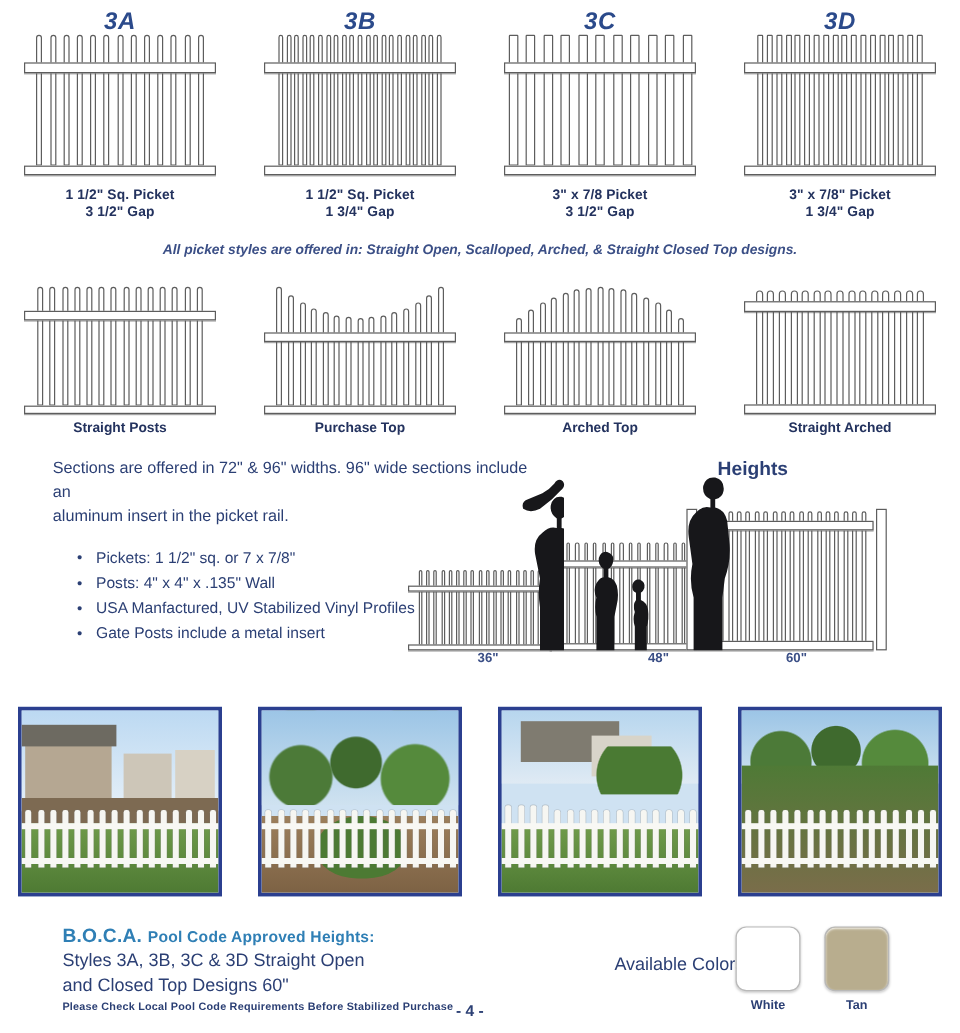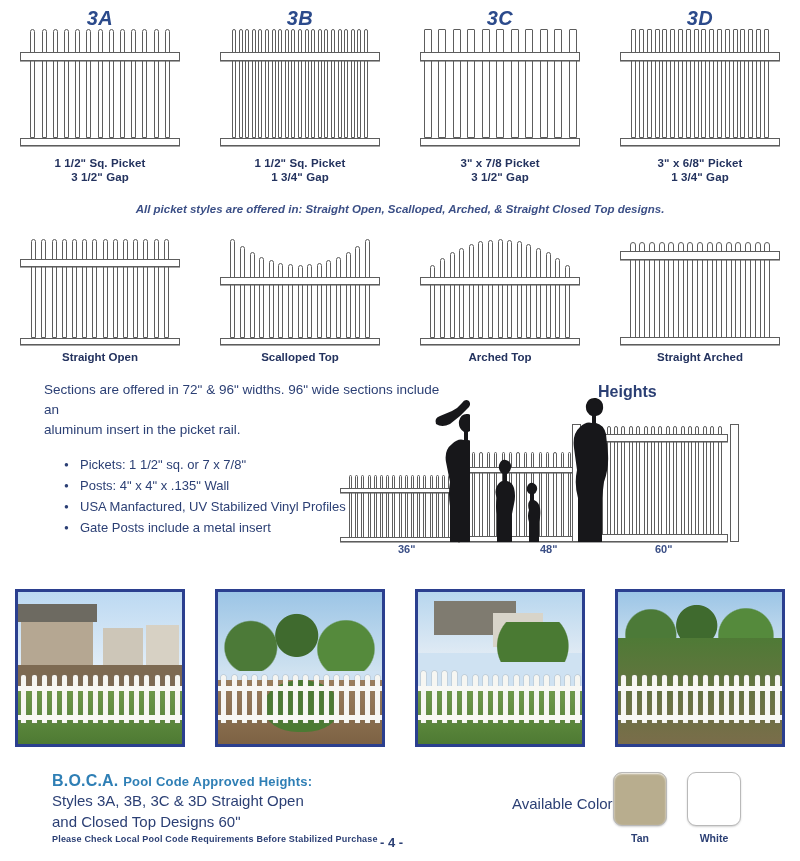--- a/index.html
+++ b/index.html
@@ -214,21 +214,21 @@
           <div class="pk sq" style="left: 104.8px; width: 5px; height: 109px; bottom: 8px;"></div>
           <div class="pk sq" style="left: 112.6px; width: 5px; height: 109px; bottom: 8px;"></div>
           <div class="pk sq" style="left: 120.4px; width: 5px; height: 109px; bottom: 8px;"></div>
           <div class="pk sq" style="left: 128.2px; width: 5px; height: 109px; bottom: 8px;"></div>
           <div class="pk sq" style="left: 136px; width: 5px; height: 109px; bottom: 8px;"></div>
           <div class="pk sq" style="left: 143.8px; width: 5px; height: 109px; bottom: 8px;"></div>
           <div class="rail" style="top: 14px; height: 9px;"></div>
           <div class="rail" style="bottom: 0px; height: 8px;"></div>
         </div>
         <div class="cap" style="margin-top: 10px;">
-          <div>3ʺ x  6/8ʺ Picket</div>
+          <div>3ʺ x  7/8ʺ Picket</div>
           <div>1 3/4ʺ Gap</div>
         </div>
       </div>
     </div>
 
   <div class="note">All picket styles are offered in: Straight Open, Scalloped, Arched, &amp; Straight Closed Top designs.</div>
 
   <div class="row2" id="row2">
       <div class="design-cell">
         <div class="fence" style="width: 160px; height: 98px;">
@@ -242,21 +242,21 @@
           <div class="pk round" style="left: 82.6px; width: 5px; height: 99px; bottom: 7px;"></div>
           <div class="pk round" style="left: 92.8px; width: 5px; height: 99px; bottom: 7px;"></div>
           <div class="pk round" style="left: 103px; width: 5px; height: 99px; bottom: 7px;"></div>
           <div class="pk round" style="left: 113.2px; width: 5px; height: 99px; bottom: 7px;"></div>
           <div class="pk round" style="left: 123.4px; width: 5px; height: 99px; bottom: 7px;"></div>
           <div class="pk round" style="left: 133.6px; width: 5px; height: 99px; bottom: 7px;"></div>
           <div class="pk round" style="left: 143.8px; width: 5px; height: 99px; bottom: 7px;"></div>
           <div class="rail" style="top: 12px; height: 8px;"></div>
           <div class="rail" style="bottom: 0px; height: 7px;"></div>
         </div>
-        <div class="design-cap">Straight Open</div>
+        <div class="design-cap">Straight Posts</div>
       </div>
       <div class="design-cell">
         <div class="fence" style="width: 160px; height: 98px;">
           <div class="pk round" style="left: 10.3px; width: 5px; height: 99px; bottom: 7px;"></div>
           <div class="pk round" style="left: 19.9px; width: 5px; height: 92.102px; bottom: 7px;"></div>
           <div class="pk round" style="left: 29.5px; width: 5px; height: 86.2653px; bottom: 7px;"></div>
           <div class="pk round" style="left: 39.1px; width: 5px; height: 81.4898px; bottom: 7px;"></div>
           <div class="pk round" style="left: 48.7px; width: 5px; height: 77.7755px; bottom: 7px;"></div>
           <div class="pk round" style="left: 58.3px; width: 5px; height: 75.1224px; bottom: 7px;"></div>
           <div class="pk round" style="left: 67.9px; width: 5px; height: 73.5306px; bottom: 7px;"></div>
@@ -264,21 +264,21 @@
           <div class="pk round" style="left: 87.1px; width: 5px; height: 73.5306px; bottom: 7px;"></div>
           <div class="pk round" style="left: 96.7px; width: 5px; height: 75.1224px; bottom: 7px;"></div>
           <div class="pk round" style="left: 106.3px; width: 5px; height: 77.7755px; bottom: 7px;"></div>
           <div class="pk round" style="left: 115.9px; width: 5px; height: 81.4898px; bottom: 7px;"></div>
           <div class="pk round" style="left: 125.5px; width: 5px; height: 86.2653px; bottom: 7px;"></div>
           <div class="pk round" style="left: 135.1px; width: 5px; height: 92.102px; bottom: 7px;"></div>
           <div class="pk round" style="left: 144.7px; width: 5px; height: 99px; bottom: 7px;"></div>
           <div class="rail" style="top: 30px; height: 8px;"></div>
           <div class="rail" style="bottom: 0px; height: 7px;"></div>
         </div>
-        <div class="design-cap">Scalloped Top</div>
+        <div class="design-cap">Purchase Top</div>
       </div>
       <div class="design-cell">
         <div class="fence" style="width: 160px; height: 98px;">
           <div class="pk round" style="left: 10.3px; width: 5px; height: 73px; bottom: 7px;"></div>
           <div class="pk round" style="left: 19.9px; width: 5px; height: 79.898px; bottom: 7px;"></div>
           <div class="pk round" style="left: 29.5px; width: 5px; height: 85.7347px; bottom: 7px;"></div>
           <div class="pk round" style="left: 39.1px; width: 5px; height: 90.5102px; bottom: 7px;"></div>
           <div class="pk round" style="left: 48.7px; width: 5px; height: 94.2245px; bottom: 7px;"></div>
           <div class="pk round" style="left: 58.3px; width: 5px; height: 96.8776px; bottom: 7px;"></div>
           <div class="pk round" style="left: 67.9px; width: 5px; height: 98.4694px; bottom: 7px;"></div>
@@ -536,22 +536,22 @@
     </div>
     <div class="l2">Styles 3A, 3B, 3C &amp; 3D Straight Open</div>
     <div class="l3">and Closed Top Designs  60ʺ</div>
     <div class="fine">Please Check Local Pool Code Requirements Before Stabilized Purchase</div>
   </div>
   <div class="pagenum">- 4 -</div>
 
   <div class="colors">Available Colors:</div>
   <div class="swatches" id="swatches">
       <div class="sw-cell">
+        <div class="sw" style="background: rgb(255, 255, 255);"></div>
+        <div class="sw-label">White</div>
+      </div>
+      <div class="sw-cell">
         <div class="sw" style="background: rgb(184, 173, 142);"></div>
         <div class="sw-label">Tan</div>
       </div>
-      <div class="sw-cell">
-        <div class="sw" style="background: rgb(255, 255, 255);"></div>
-        <div class="sw-label">White</div>
-      </div>
     </div>
 
 </div>
 
 </body></html>

